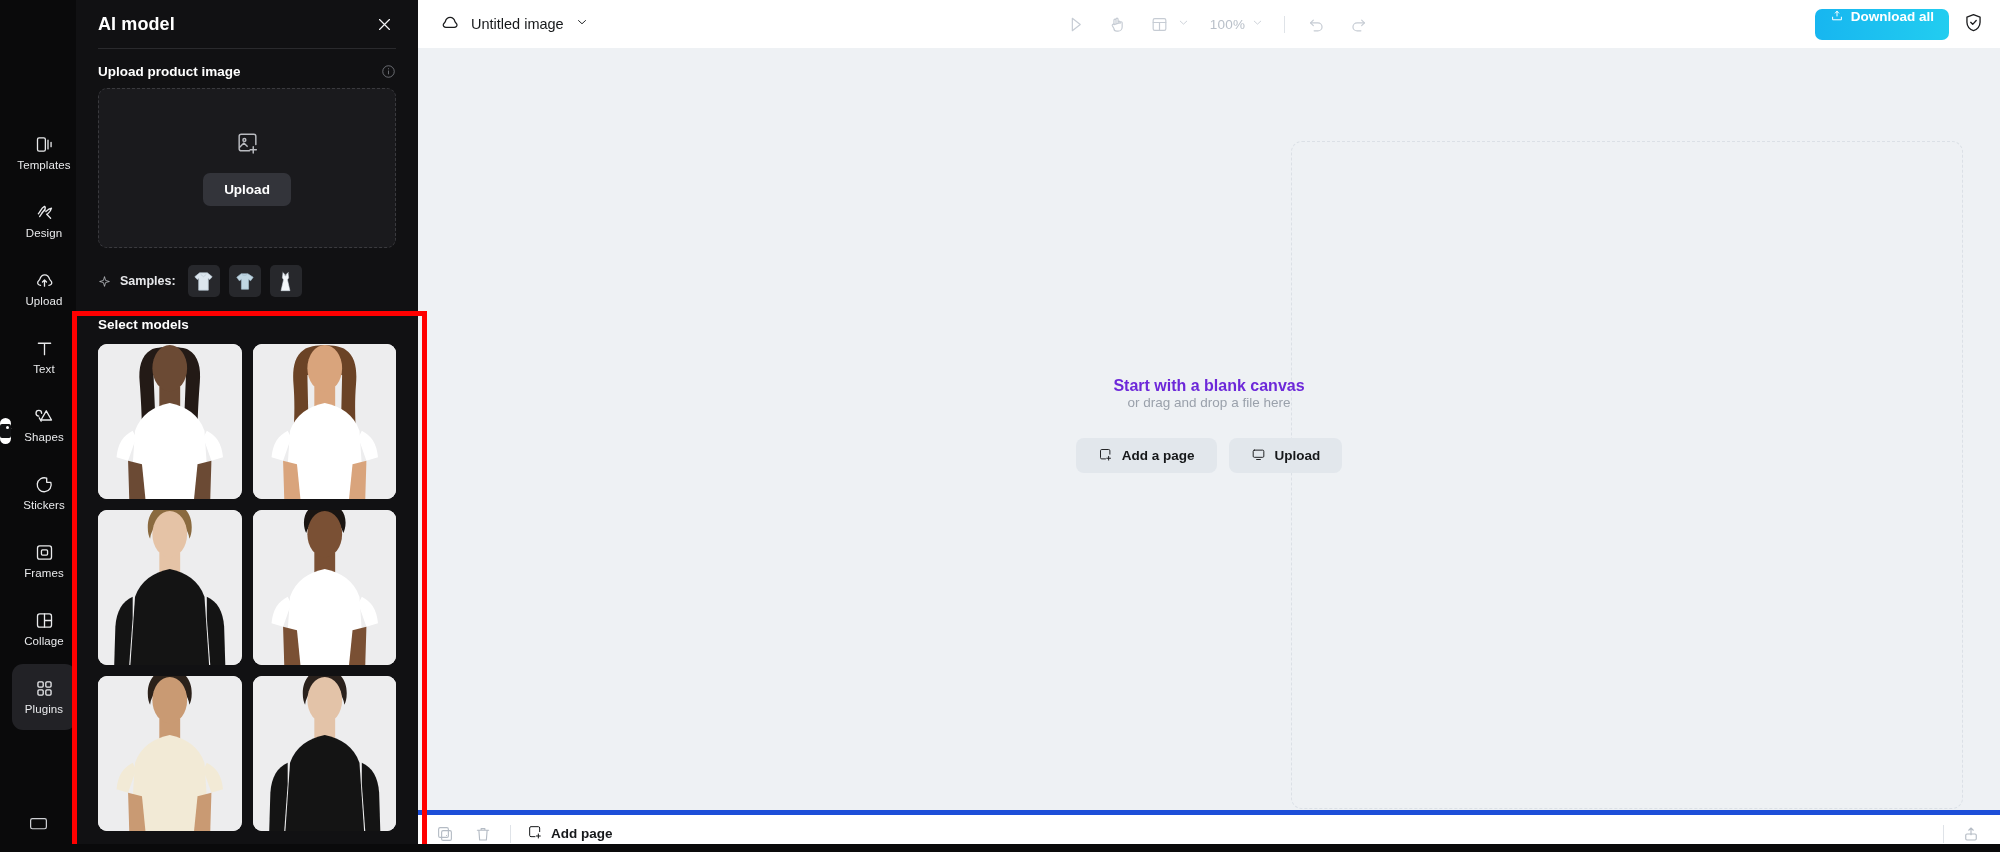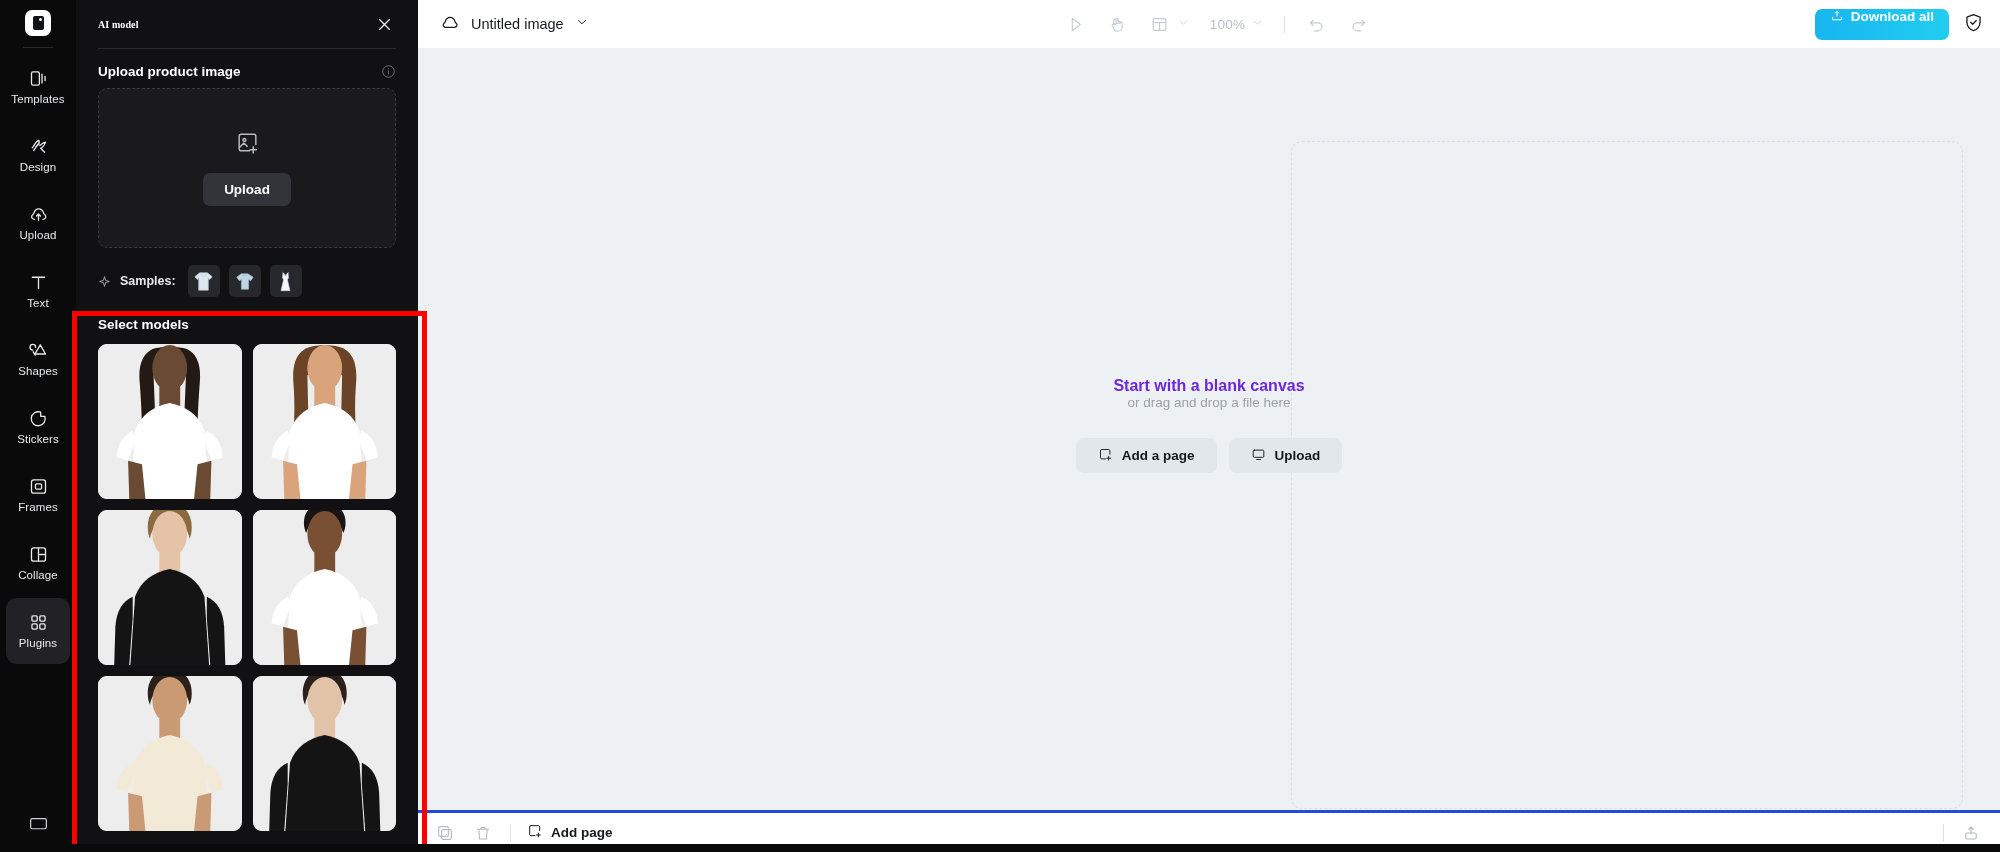--- a/index.html
+++ b/index.html
@@ -6,21 +6,21 @@
   html, body {
     width: 2000px; height: 852px;
     font-family: "Liberation Sans", sans-serif;
     background: #0b0b0c; overflow: hidden;
   }
   #app { position: relative; width: 2000px; height: 852px; display: flex; }
 
   
   .rail {
     width: 76px; height: 852px; background: #0a0a0b;
-    display: flex; flex-direction: column; align-items: center;
+    display: flex; flex-direction: row; align-items: center;
     flex: 0 0 76px; position: relative;
   }
   .logo {
     width: 26px; height: 26px; margin-top: 10px; border-radius: 7px;
     background: #ffffff; display: flex; align-items: center; justify-content: center;
   }
   .logo-inner {
     width: 11px; height: 14px; border-radius: 2px; background: #111214;
     display:flex; align-items:flex-start; justify-content:flex-end;
   }
@@ -43,21 +43,21 @@
 
   
   .panel {
     width: 342px; flex: 0 0 342px; height: 852px;
     background: #111113; position: relative; color: #fff;
   }
   .panel-head {
     height: 48px; display: flex; align-items: center; justify-content: space-between;
     padding: 0 22px 0 22px;
   }
-  .panel-title { font-size: 10px; font-weight: 700; letter-spacing: .1px; font-family: Liberation Serif, serif; }
+  .panel-title { font-size: 18px; font-weight: 700; letter-spacing: .1px; }
   .panel-close { width: 24px; height: 24px; cursor: pointer; display:flex;align-items:center;justify-content:center;}
   .panel-close svg { width: 17px; height: 17px; stroke: #f2f3f5; stroke-width: 1.7; fill:none; stroke-linecap:round;}
   .panel-divider { height:1px; background:#2a2a2d; margin: 0 22px; }
 
   .sec-row {
     display:flex; align-items:center; justify-content:space-between;
     padding: 15px 22px 9px 22px;
   }
   .sec-title { font-size: 13.5px; font-weight: 700; }
   .info-ico { width:15px;height:15px; }
@@ -151,21 +151,21 @@
   .cc-btns { display:flex; gap:12px; margin-top:28px; justify-content:center;}
   .cc-btn {
     display:flex;align-items:center;gap:9px; height:35px; padding:0 22px; border-radius:8px;
     background:#e2e7ec; color:#16181a; font-size:13.5px; font-weight:700; cursor:pointer;
   }
   .cc-btn svg { width:15px;height:15px;stroke:#16181a;fill:none;stroke-width:1.5;
                 stroke-linecap:round;stroke-linejoin:round;}
 
   .bottombar {
     height:42px; background:#ffffff; display:flex; align-items:center;
-    padding: 0 18px 0 16px; gap: 16px; border-top:3px solid #1d4ed8;
+    padding: 0 18px 0 16px; gap: 16px; border-top:5px solid #1d4ed8;
   }
   .bb-ico { width:22px;height:22px;display:flex;align-items:center;justify-content:center;cursor:pointer;}
   .bb-ico svg { width:18px;height:18px;stroke:#b4bbc4;fill:none;stroke-width:1.5;
                 stroke-linecap:round;stroke-linejoin:round;}
   .bb-sep { width:1px;height:18px;background:#dfe3e8;}
   .bb-add { display:flex;align-items:center;gap:8px;cursor:pointer;}
   .bb-add svg { width:16px;height:16px;stroke:#16181a;fill:none;stroke-width:1.5;
                 stroke-linecap:round;stroke-linejoin:round;}
   .bb-add span { font-size:13.5px;color:#16181a;font-weight:700;}
   .bb-right { margin-left:auto; display:flex;align-items:center;gap:16px;}

